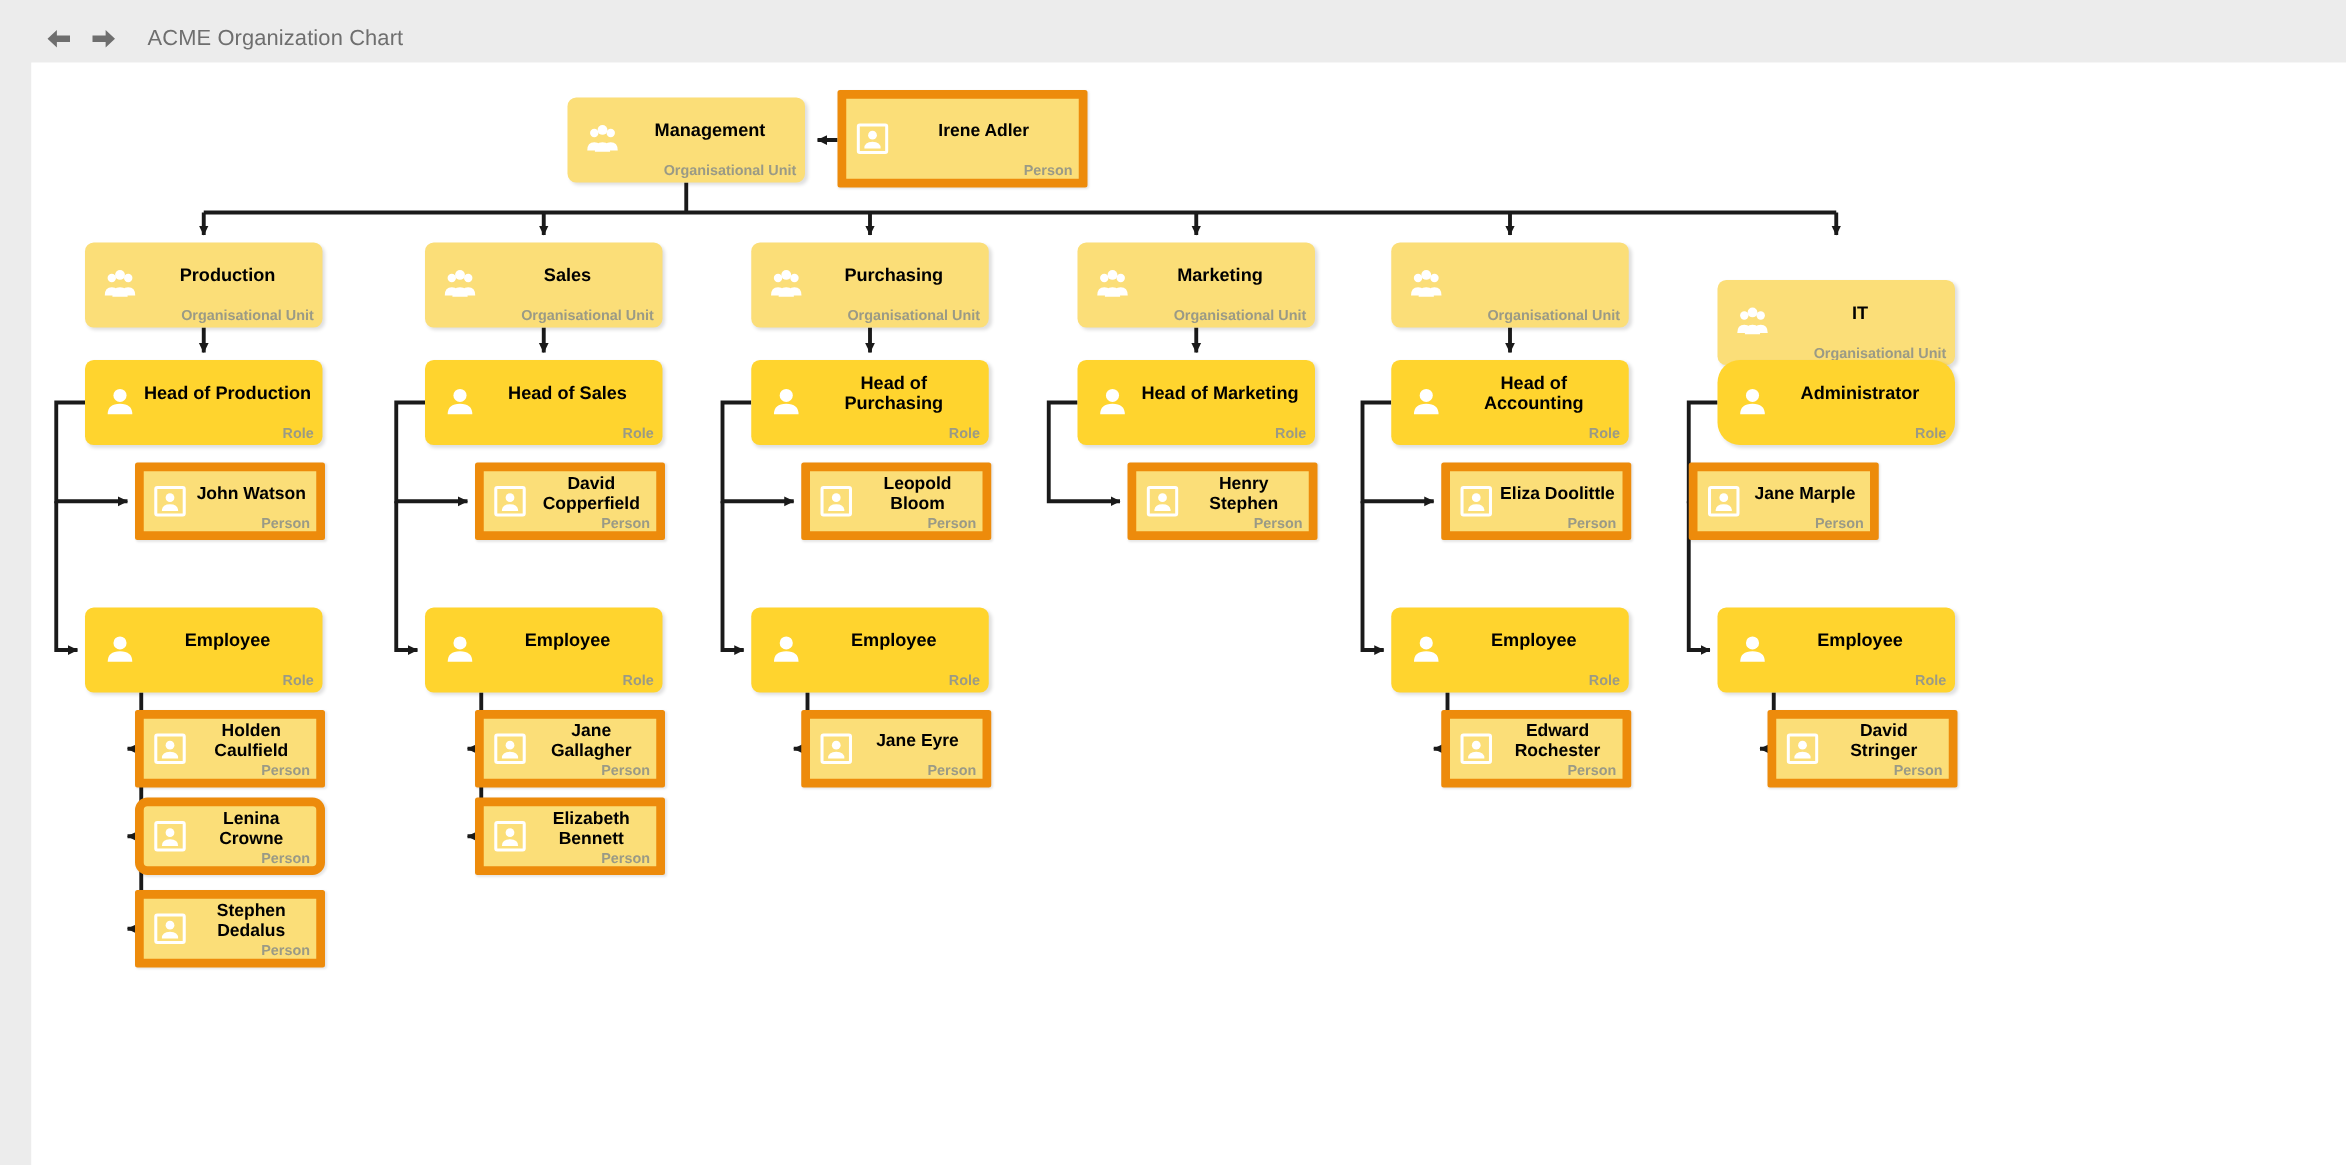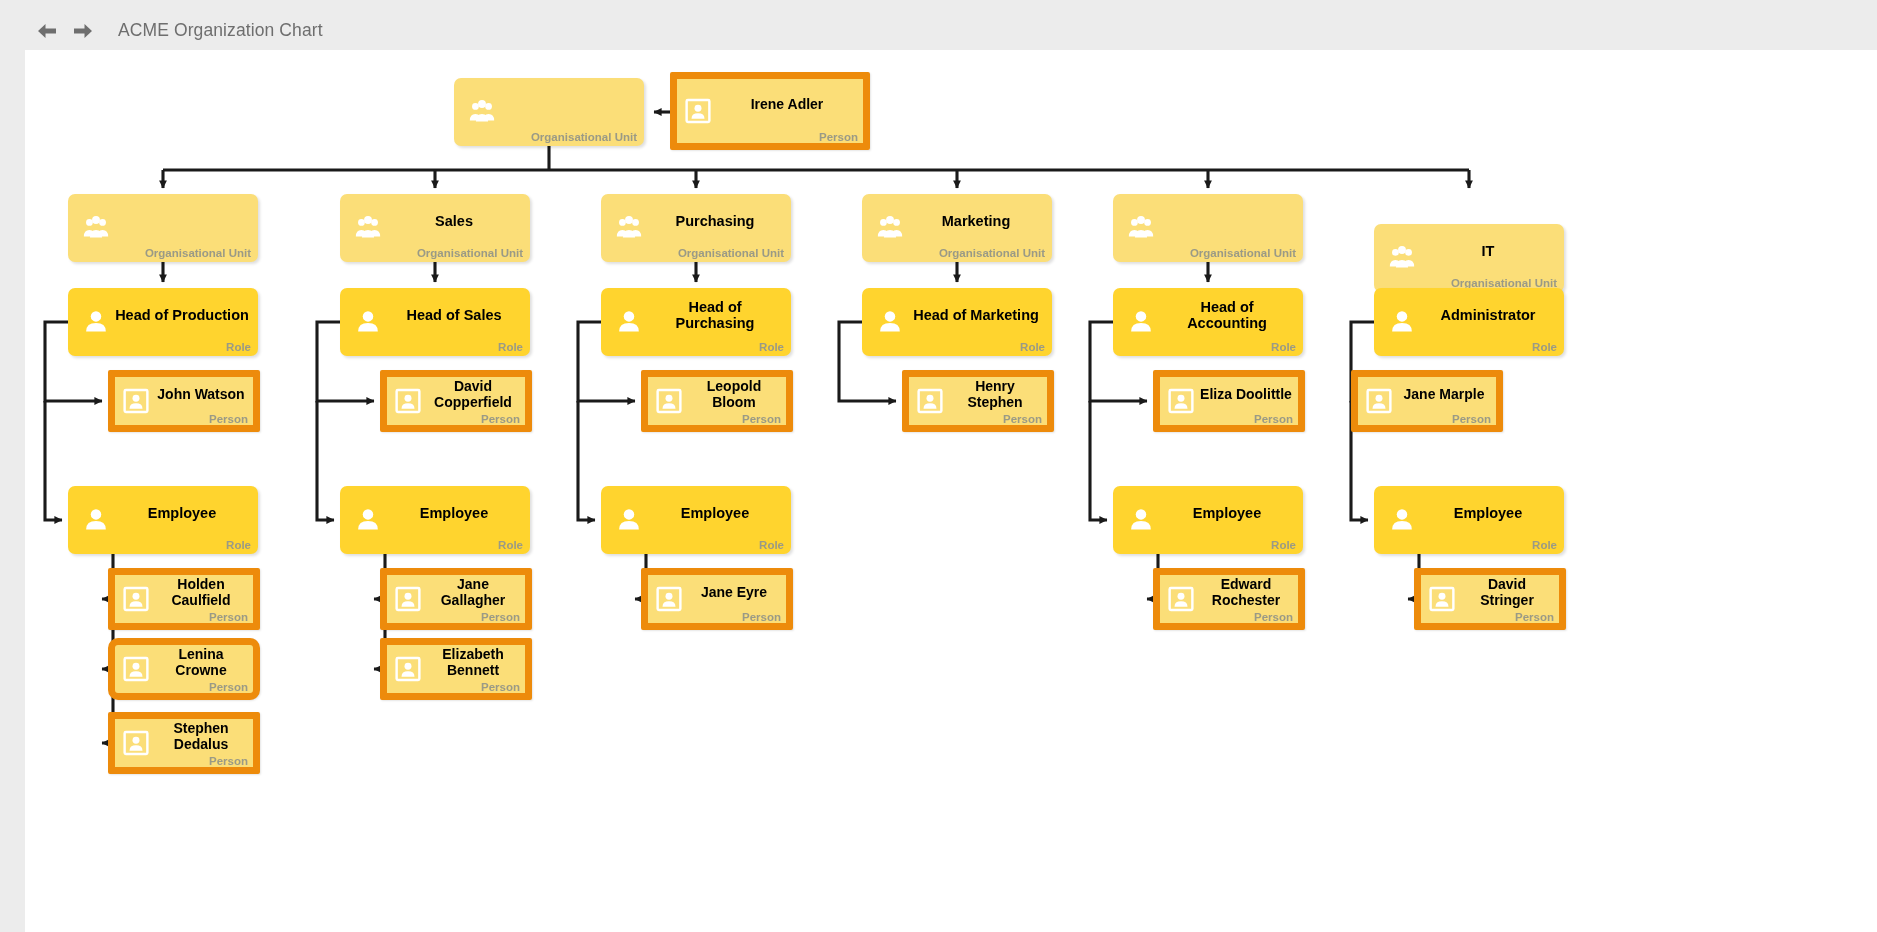--- a/index.html
+++ b/index.html
@@ -171,40 +171,42 @@
     <div id="nodes">
         <div class="node unit" style="left: 429px; top: 28px; width: 190px; height: 68px;">
           <span class="ico"><svg viewBox="0 0 32 32" width="30" height="30">
               <circle cx="9" cy="10" r="3.6" fill="#fff"></circle>
               <circle cx="23" cy="10" r="3.6" fill="#fff"></circle>
               <circle cx="16" cy="7.4" r="4.2" fill="#fff"></circle>
               <path d="M3 25 q0-7 6-7 q6 0 6 7 z" fill="#fff"></path>
               <path d="M17 25 q0-7 6-7 q6 0 6 7 z" fill="#fff"></path>
               <path d="M9.5 26 q0-8 6.5-8 q6.5 0 6.5 8 z" fill="#fff"></path>
             </svg></span>
+          <span class="title">Management</span>
           <span class="subtype">Organisational Unit</span>
         </div>
         <div class="node person" style="left: 645px; top: 22px; width: 200px; height: 78px;">
           <span class="ico"><svg viewBox="0 0 32 32" width="26" height="26">
               <rect x="2" y="2.5" width="28" height="27" rx="1.5" fill="none" stroke="#fff" stroke-width="3"></rect>
               <circle cx="16" cy="12.5" r="4.3" fill="#fff"></circle>
               <path d="M8 25.5 q0-6.6 8-6.6 q8 0 8 6.6 z" fill="#fff"></path>
             </svg></span>
           <span class="title">Irene Adler</span>
           <span class="subtype">Person</span>
         </div>
         <div class="node unit" style="left: 43px; top: 144px; width: 190px; height: 68px;">
           <span class="ico"><svg viewBox="0 0 32 32" width="30" height="30">
               <circle cx="9" cy="10" r="3.6" fill="#fff"></circle>
               <circle cx="23" cy="10" r="3.6" fill="#fff"></circle>
               <circle cx="16" cy="7.4" r="4.2" fill="#fff"></circle>
               <path d="M3 25 q0-7 6-7 q6 0 6 7 z" fill="#fff"></path>
               <path d="M17 25 q0-7 6-7 q6 0 6 7 z" fill="#fff"></path>
               <path d="M9.5 26 q0-8 6.5-8 q6.5 0 6.5 8 z" fill="#fff"></path>
             </svg></span>
+          <span class="title">Production</span>
           <span class="subtype">Organisational Unit</span>
         </div>
         <div class="node unit" style="left: 315px; top: 144px; width: 190px; height: 68px;">
           <span class="ico"><svg viewBox="0 0 32 32" width="30" height="30">
               <circle cx="9" cy="10" r="3.6" fill="#fff"></circle>
               <circle cx="23" cy="10" r="3.6" fill="#fff"></circle>
               <circle cx="16" cy="7.4" r="4.2" fill="#fff"></circle>
               <path d="M3 25 q0-7 6-7 q6 0 6 7 z" fill="#fff"></path>
               <path d="M17 25 q0-7 6-7 q6 0 6 7 z" fill="#fff"></path>
               <path d="M9.5 26 q0-8 6.5-8 q6.5 0 6.5 8 z" fill="#fff"></path>
@@ -292,21 +294,21 @@
           <span class="subtype">Role</span>
         </div>
         <div class="node role" style="left: 1088px; top: 238px; width: 190px; height: 68px;">
           <span class="ico"><svg viewBox="0 0 32 32" width="30" height="30">
               <circle cx="16" cy="10" r="5.6" fill="#fff"></circle>
               <path d="M5.5 26 q0-9 10.5-9 q10.5 0 10.5 9 z" fill="#fff"></path>
             </svg></span>
           <span class="title">Head of Accounting</span>
           <span class="subtype">Role</span>
         </div>
-        <div class="node role" style="left: 1349px; top: 238px; width: 190px; height: 68px;">
+        <div class="node role" style="left: 1349px; top: 238px; width: 190px; height: 68px; border-radius: 18px;">
           <span class="ico"><svg viewBox="0 0 32 32" width="30" height="30">
               <circle cx="16" cy="10" r="5.6" fill="#fff"></circle>
               <path d="M5.5 26 q0-9 10.5-9 q10.5 0 10.5 9 z" fill="#fff"></path>
             </svg></span>
           <span class="title">Administrator</span>
           <span class="subtype">Role</span>
         </div>
         <div class="node person" style="left: 83px; top: 320px; width: 152px; height: 62px;">
           <span class="ico"><svg viewBox="0 0 32 32" width="26" height="26">
               <rect x="2" y="2.5" width="28" height="27" rx="1.5" fill="none" stroke="#fff" stroke-width="3"></rect>

